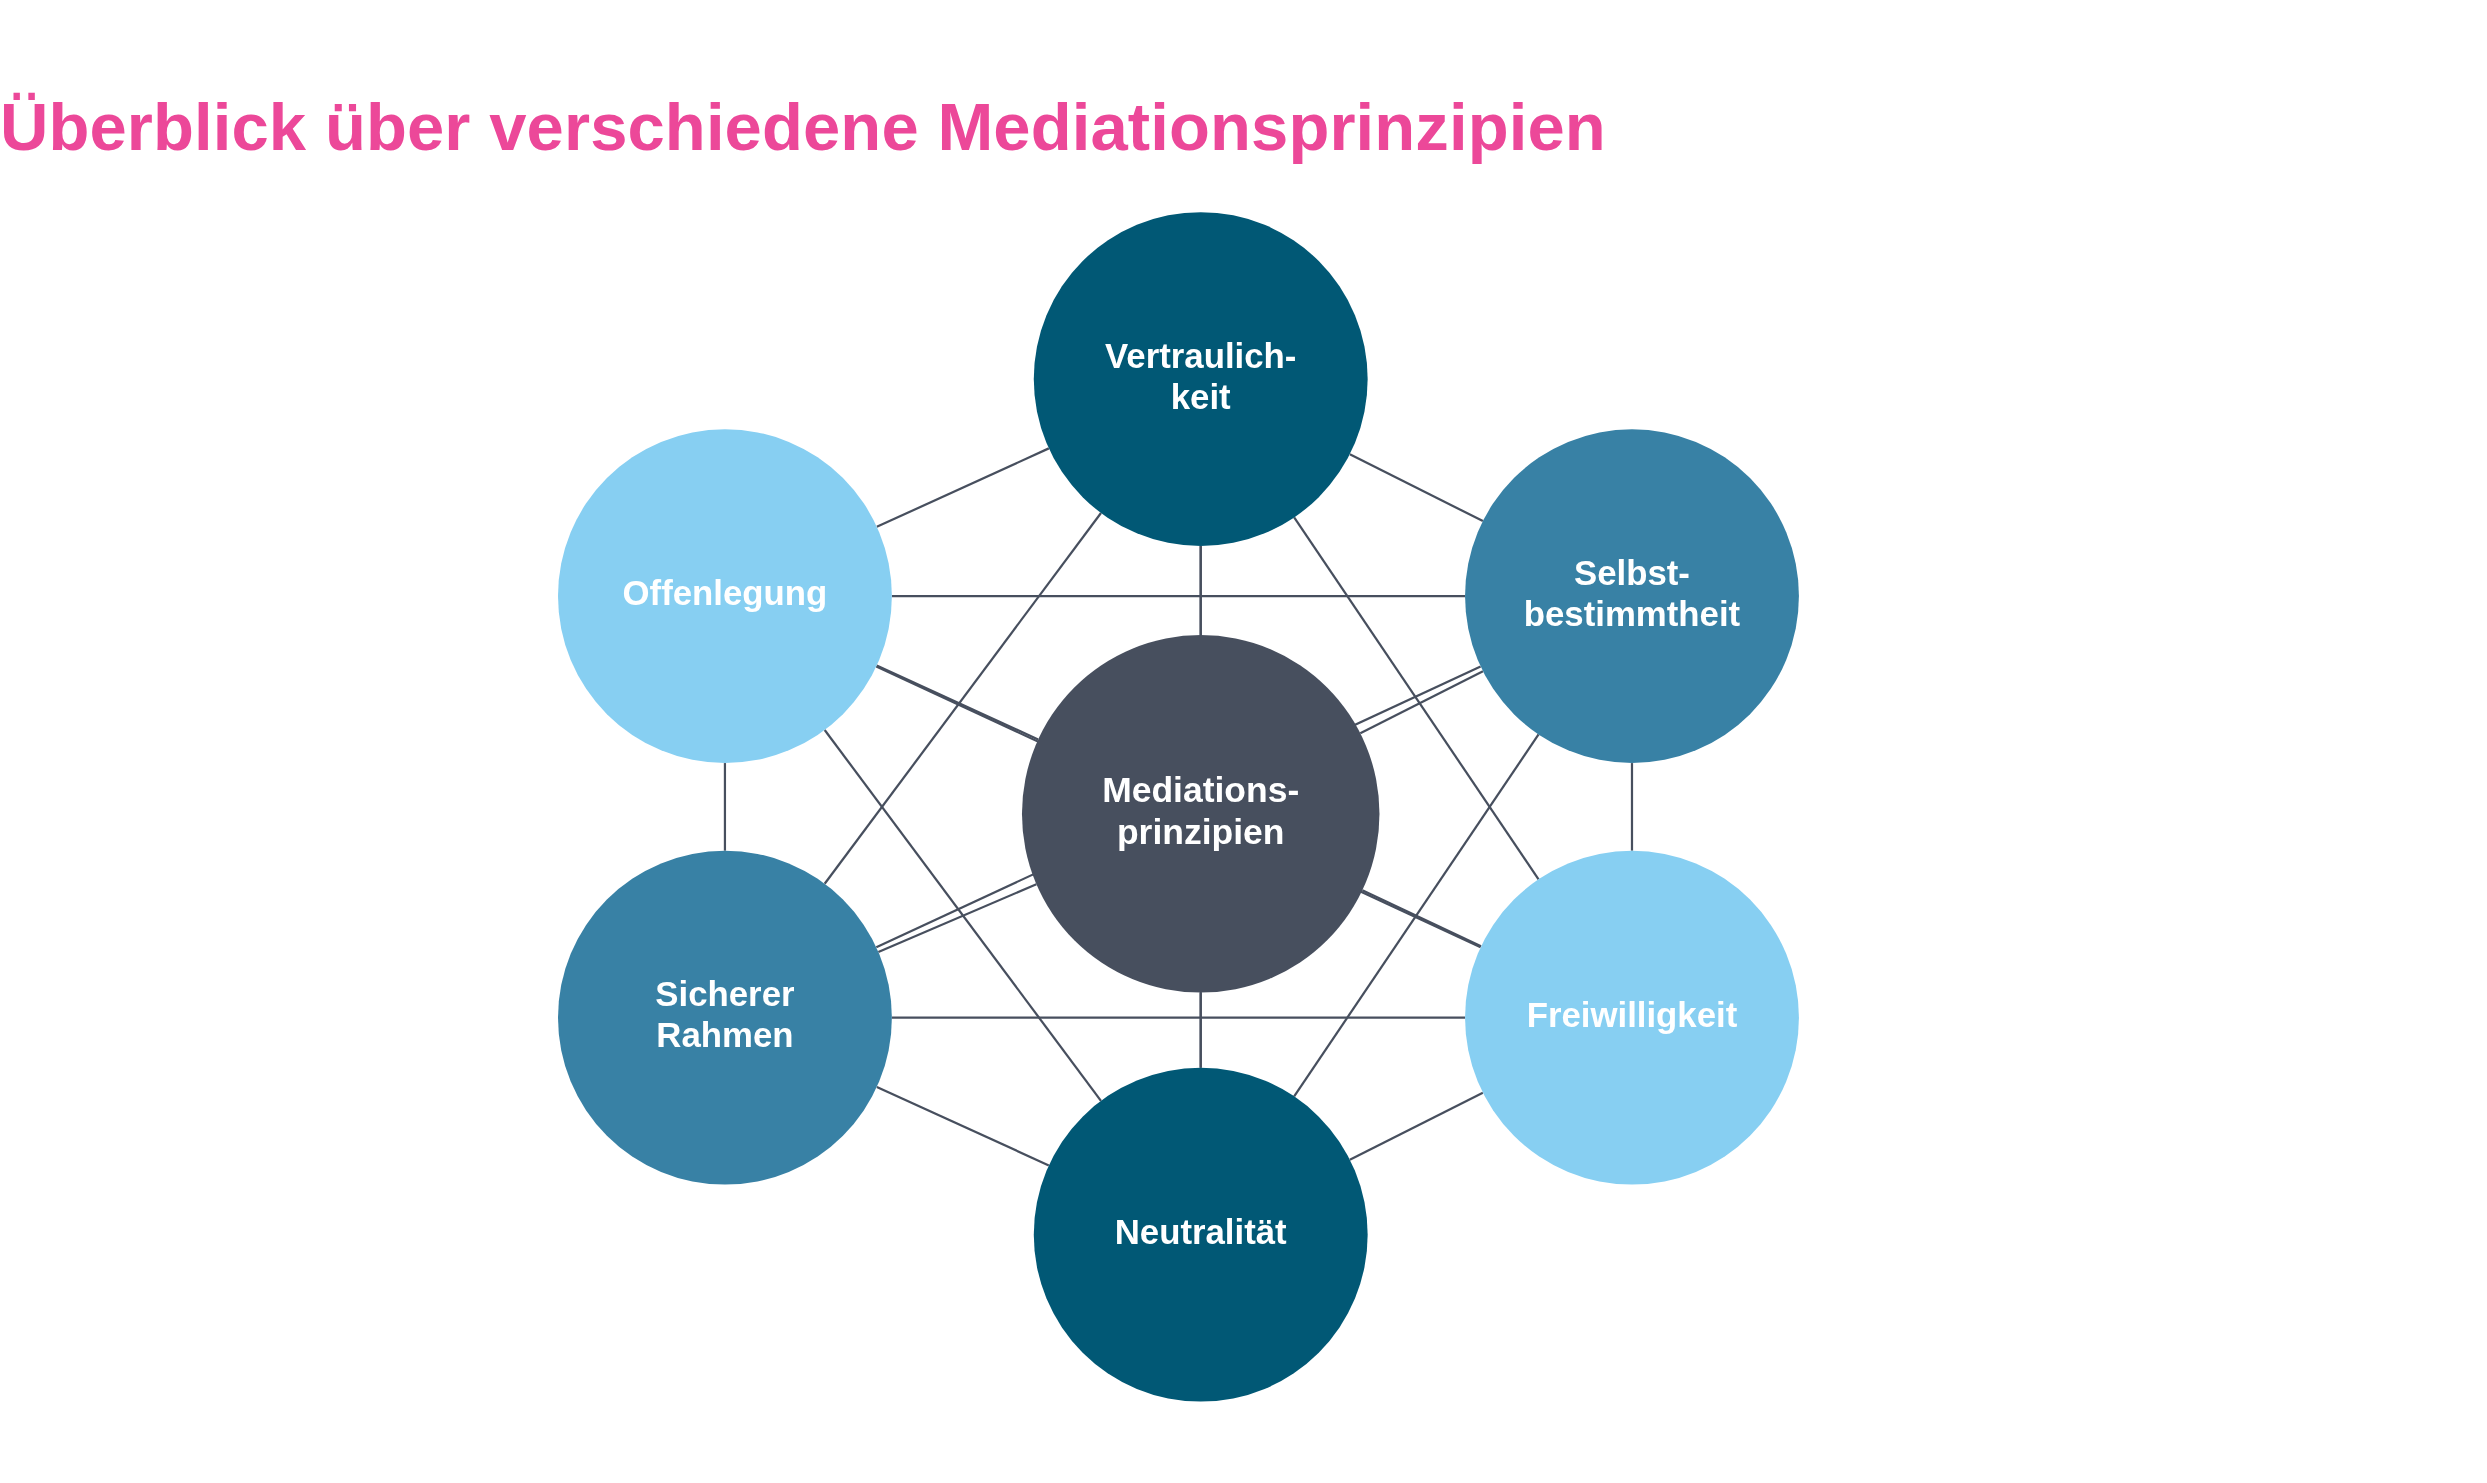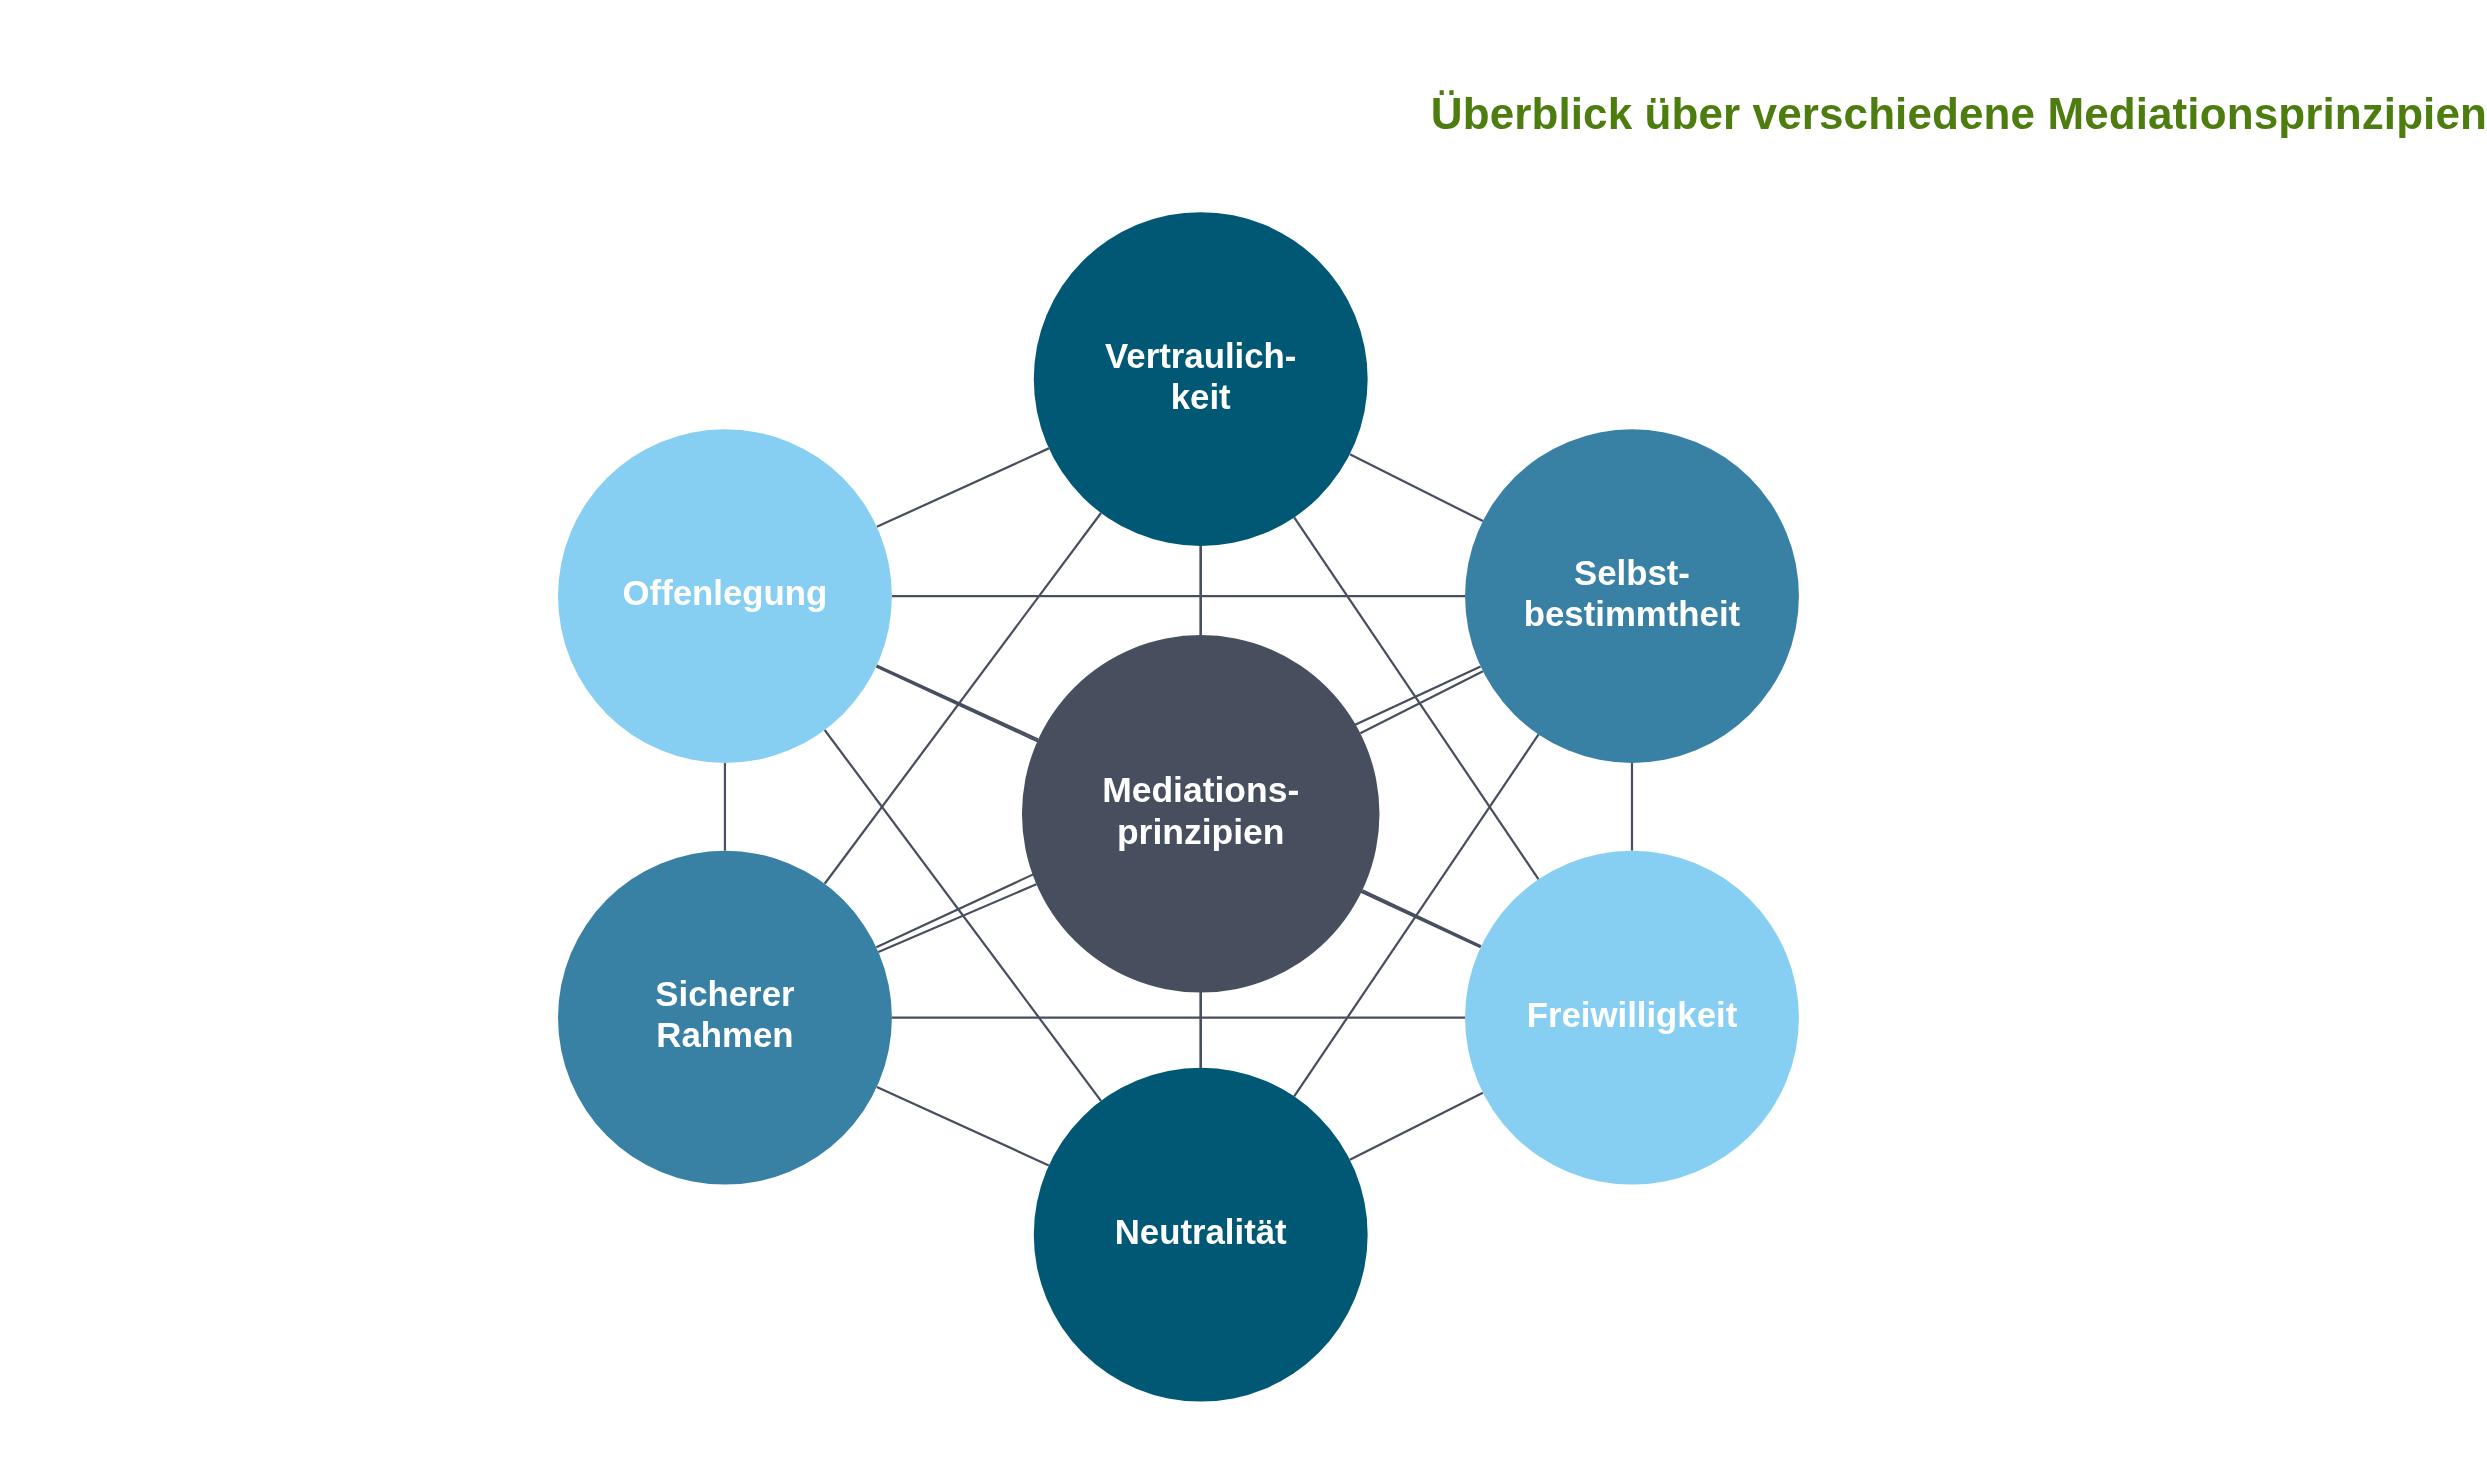--- a/index.html
+++ b/index.html
@@ -19,26 +19,26 @@
     position: relative;
     width: 2487px;
     height: 1483px;
     background: #ffffff;
   }
   #diagram-title {
     position: absolute;
     left: 0;
     top: 90px;
     width: 2487px;
-    text-align: right;
+    text-align: left;
     font-family: "Liberation Sans Narrow", "Liberation Sans", sans-serif;
-    font-size: 44px;
+    font-size: 67px;
     font-weight: bold;
     letter-spacing: 0.1px;
-    color: #4d7c0f;
+    color: #ec4899;
     white-space: nowrap;
     line-height: 1.1;
   }
   svg#hex-canvas {
     position: absolute;
     left: 0;
     top: 0;
     width: 2487px;
     height: 1483px;
     display: block;

